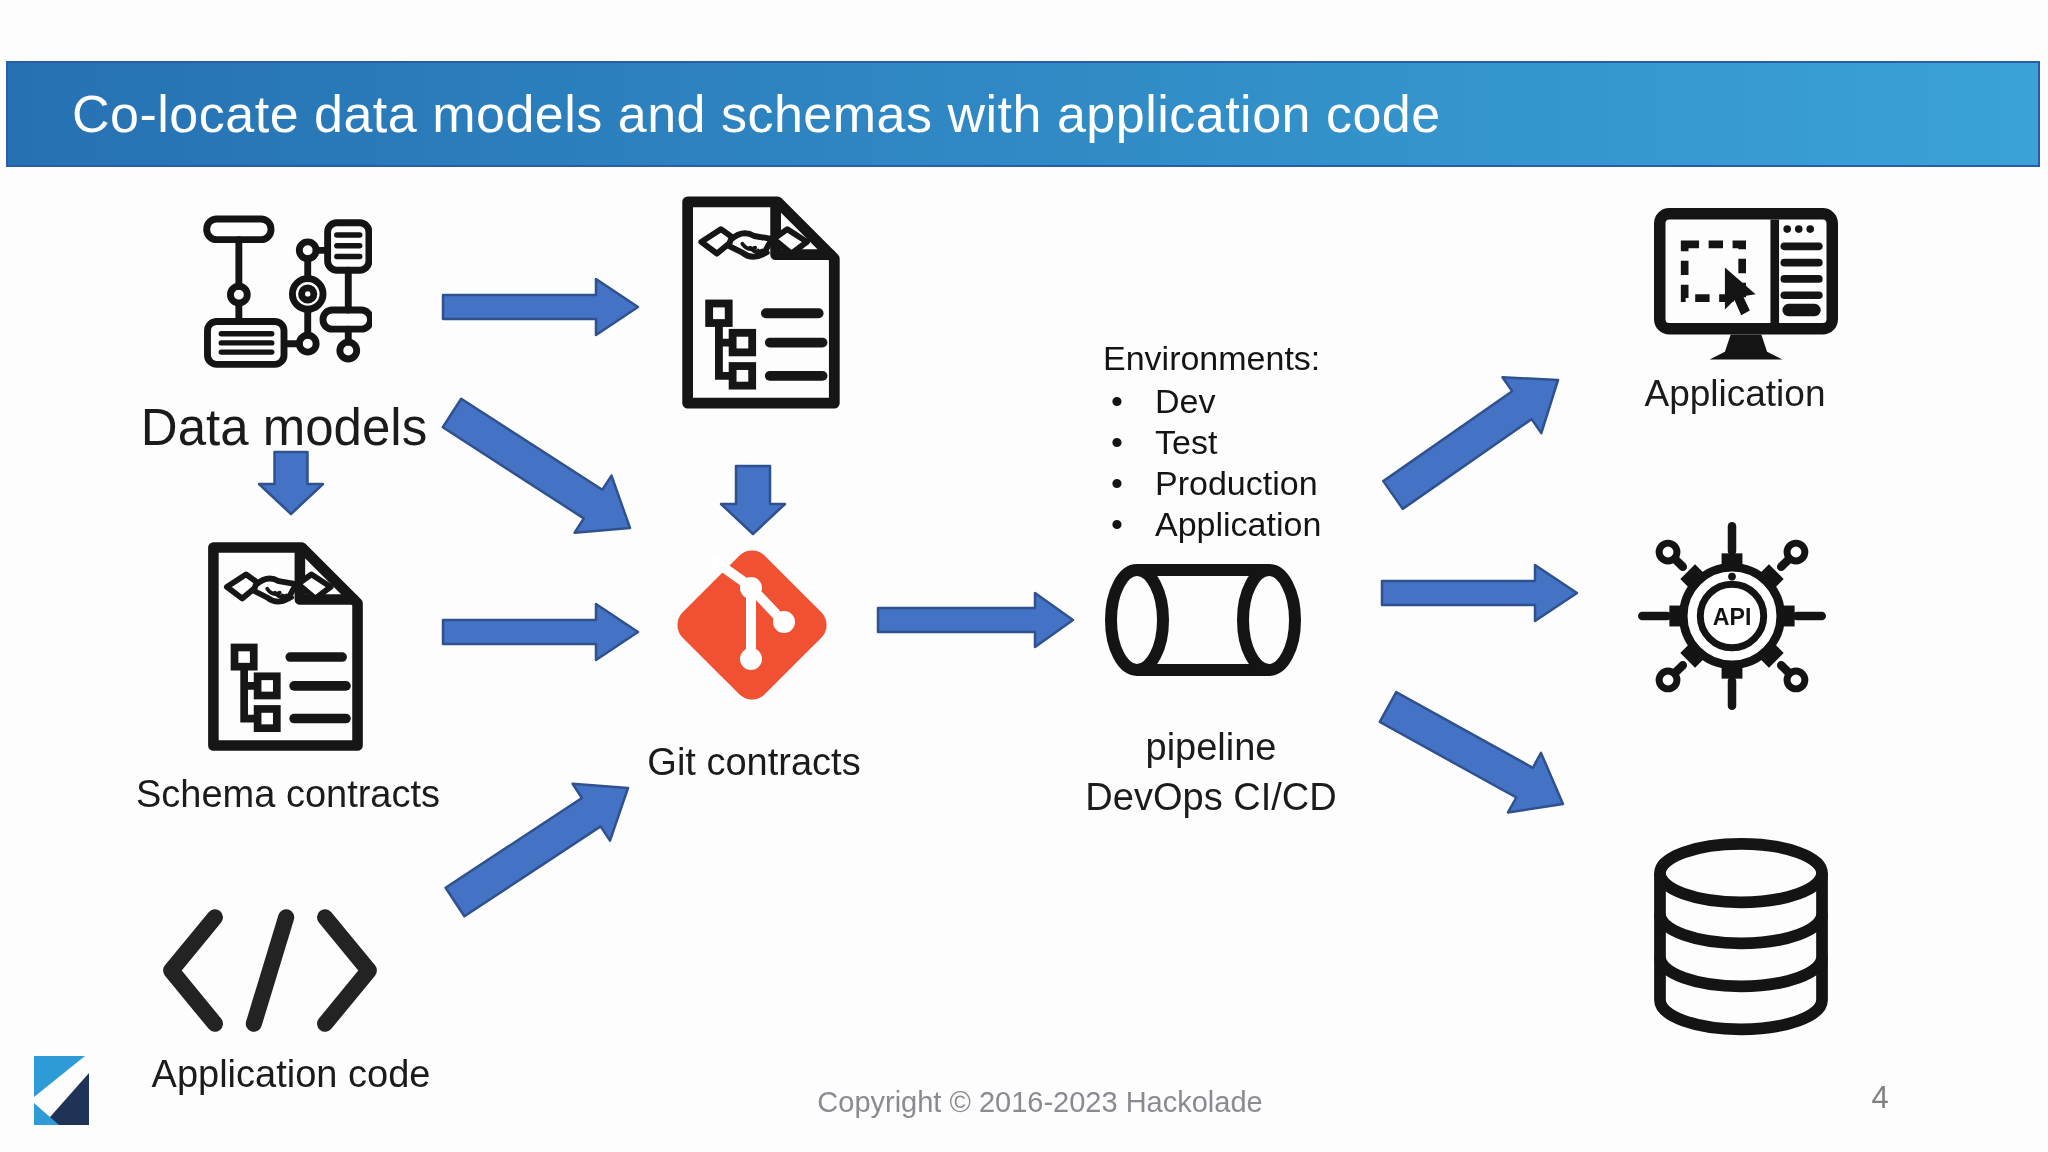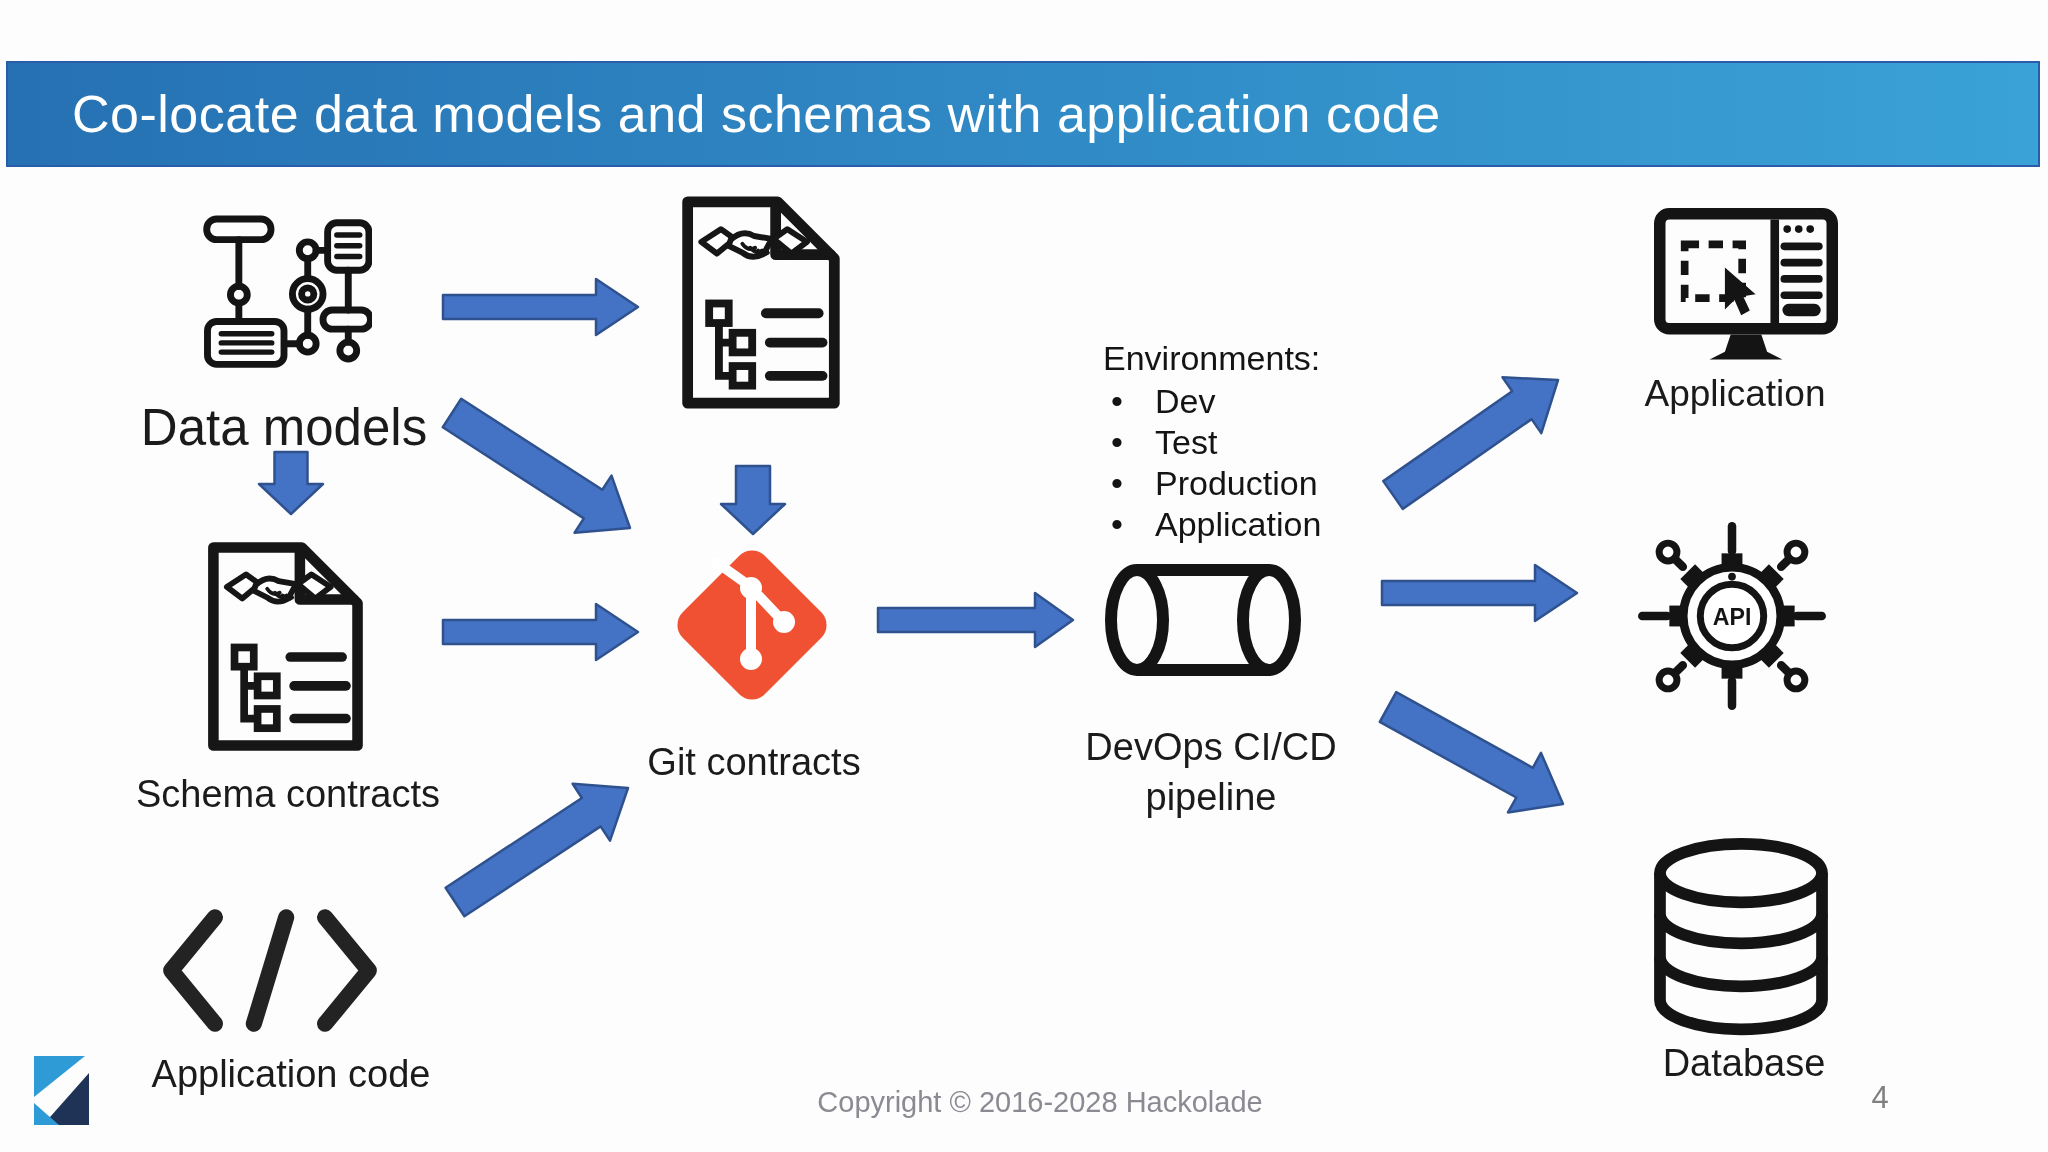--- a/index.html
+++ b/index.html
@@ -183,22 +183,22 @@
 
   <svg class="abs" style="left:1097px;top:556px" width="212" height="128" viewBox="0 0 212 128">
     <g fill="none" stroke="#141414" stroke-width="12">
       <line x1="40" y1="14" x2="172" y2="14"></line>
       <line x1="40" y1="114" x2="172" y2="114"></line>
       <ellipse cx="40" cy="64" rx="26" ry="50"></ellipse>
       <ellipse cx="172" cy="64" rx="26" ry="50"></ellipse>
     </g>
   </svg>
   <div class="label" style="left:1061px;top:722px;width:300px;line-height:50px">
+    <div>pipeline</div>
     <div>DevOps CI/CD</div>
-    <div>pipeline</div>
   </div>
 
   <svg class="abs" style="left:1650px;top:208px" width="192" height="161" viewBox="0 0 200 168">
     <rect x="10" y="6" width="180" height="120" rx="10" fill="none" stroke="#141414" stroke-width="12"></rect>
     <line x1="130" y1="12" x2="130" y2="120" stroke="#141414" stroke-width="9"></line>
     <g fill="#141414">
       <circle cx="143" cy="22" r="4"></circle>
         <circle cx="155" cy="22" r="4"></circle>
         <circle cx="167" cy="22" r="4"></circle>
     </g>
@@ -251,24 +251,23 @@
   <svg class="abs" style="left:1648px;top:836px" width="186" height="205" viewBox="0 0 190 210">
     <g fill="none" stroke="#141414" stroke-width="12">
       <ellipse cx="95" cy="38" rx="83" ry="30"></ellipse>
       <line x1="12" y1="38" x2="12" y2="168"></line>
       <line x1="178" y1="38" x2="178" y2="168"></line>
       <path d="M12 80 A83 30 0 0 0 178 80"></path>
       <path d="M12 124 A83 30 0 0 0 178 124"></path>
       <path d="M12 168 A83 30 0 0 0 178 168"></path>
     </g>
   </svg>
-  <div class="label" style="left:1594px;top:1042px;width:300px">Database</div>
 
   <svg class="abs" style="left:33px;top:1055px" width="58" height="74" viewBox="0 0 58 74">
     <polygon points="1,1 52,1 1,42" fill="#2e9bd6"></polygon>
     <polygon points="56,18 56,70 10,70" fill="#1f3357"></polygon>
     <polygon points="1,48 26,70 1,70" fill="#2e9bd6"></polygon>
   </svg>
 
-  <div id="footer-copyright">Copyright © 2016-2028 Hackolade</div>
+  <div id="footer-copyright">Copyright © 2016-2023 Hackolade</div>
   <div id="page-number">4</div>
 
 </div>
 
 </body></html>

